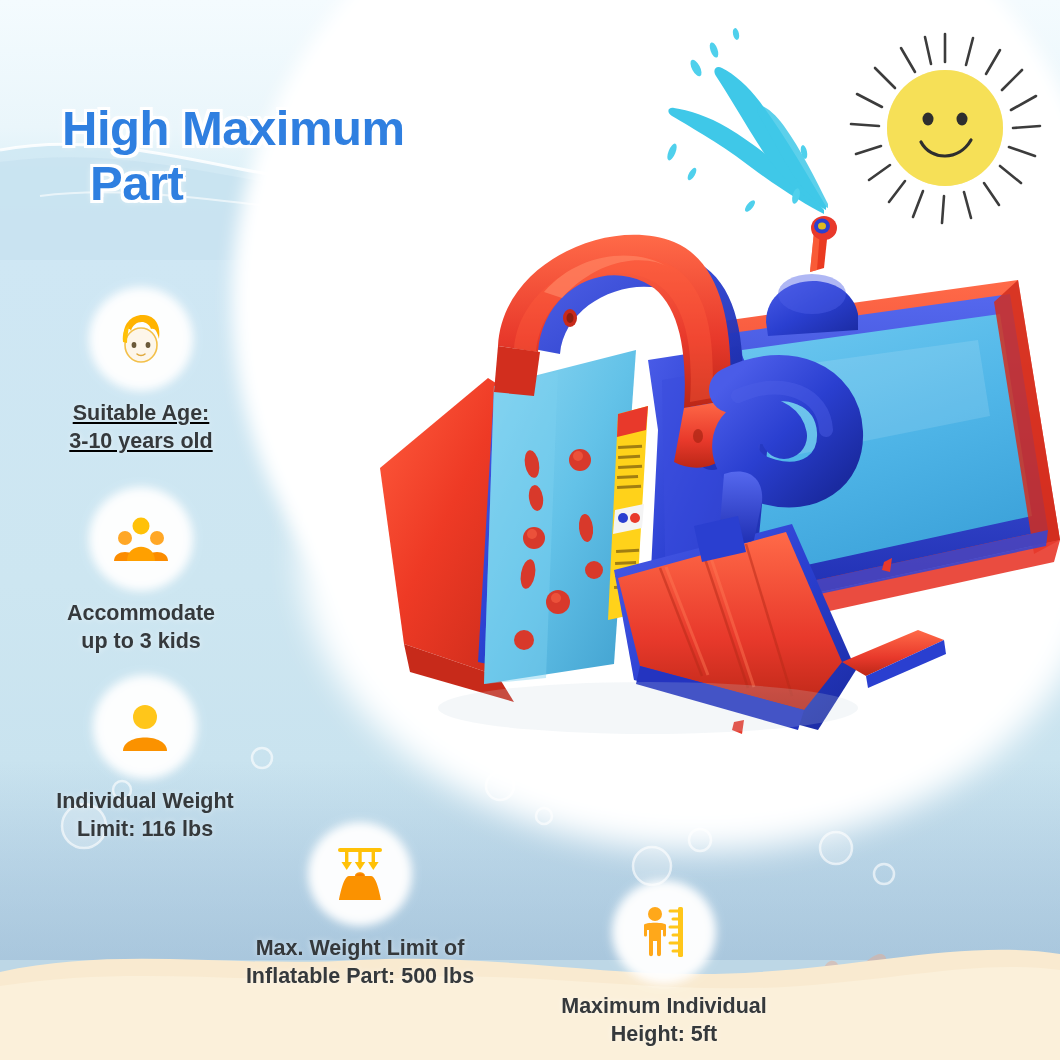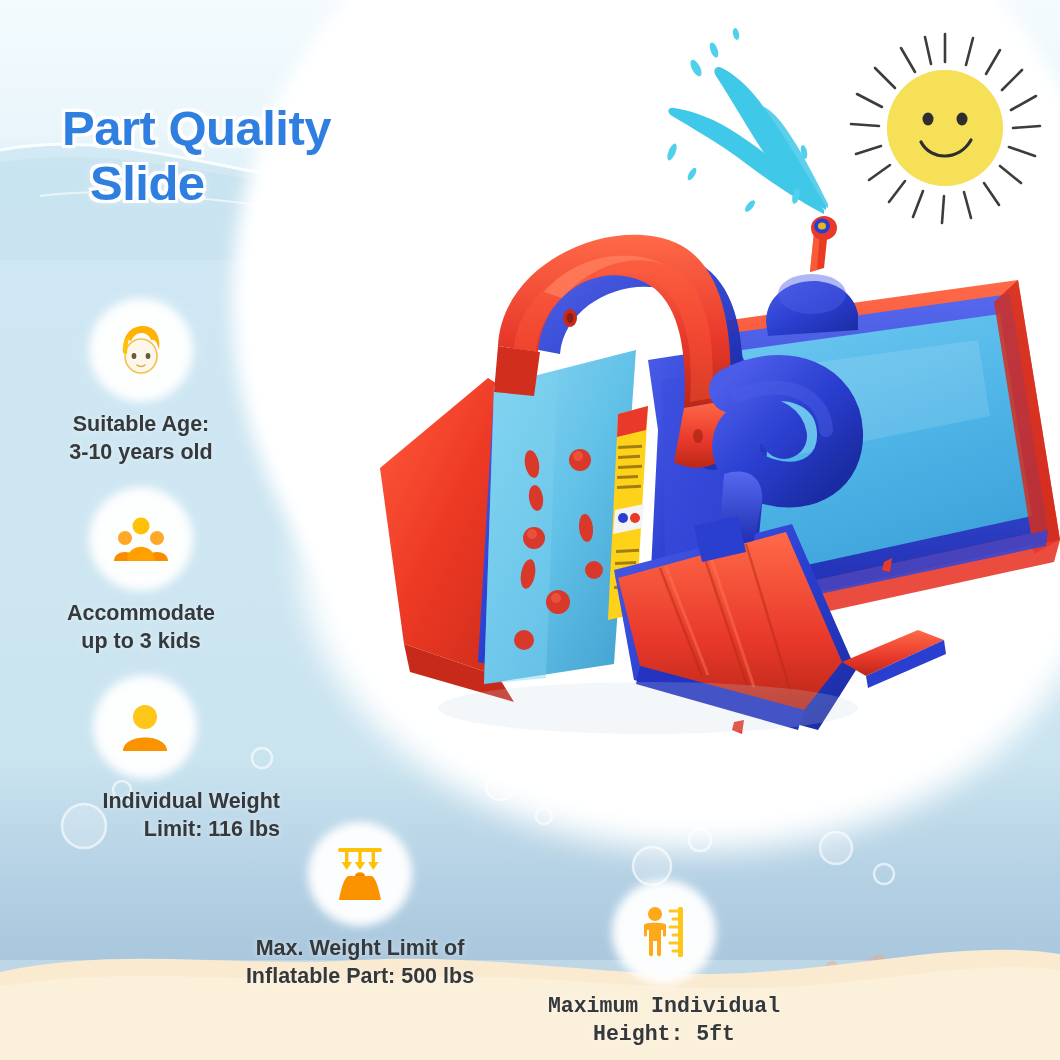--- a/index.html
+++ b/index.html
@@ -113,25 +113,25 @@
   .feature-label {
     margin-top: 9px;
     font-size: 21.5px;
     font-weight: bold;
     line-height: 1.28;
     color: #35393c;
     white-space: pre-line;
     text-shadow: 0 0 6px rgba(255,255,255,0.55);
   }
 
-  .f-age    { left: 16px;  top: 298px; width: 250px; }
+  .f-age    { left: 16px;  top: 287px; width: 250px; text-decoration: underline; }
   .f-kids   { left: 16px;  top: 487px; width: 250px; text-align: center; }
-  .f-weight { left: 10px;  top: 675px; width: 270px; text-align: right; }
+  .f-weight { left: 10px;  top: 675px; width: 270px; }
   .f-max    { left: 224px; top: 822px; width: 272px; }
-  .f-height { left: 528px; top: 880px; width: 272px; font-family: Liberation Mono, monospace; }
+  .f-height { left: 528px; top: 880px; width: 272px; }
 </style>
 </head>
 <body>
 
 <div id="poster">
 
   <svg class="bg-layer water-top" viewBox="0 0 1060 260" preserveAspectRatio="none">
     <path d="M0,150 C120,128 230,176 350,186 C470,196 560,160 700,168 C830,176 950,206 1060,196 L1060,260 L0,260 Z" fill="#cfe7f3" opacity="0.85"></path>
     <path d="M0,162 C140,142 250,190 380,196 C520,202 600,170 740,178 C870,186 960,214 1060,206 L1060,260 L0,260 Z" fill="#c6e1f0" opacity="0.7"></path>
     <path d="M0,150 C120,128 230,176 350,186 C470,196 560,160 700,168 C830,176 950,206 1060,196" fill="none" stroke="#ffffff" stroke-width="3" opacity="0.85"></path>
@@ -200,21 +200,21 @@
       <circle cx="84" cy="86" r="22"></circle>
       <circle cx="652" cy="126" r="19"></circle>
       <circle cx="836" cy="108" r="16"></circle>
       <circle cx="500" cy="46" r="14"></circle>
     </g>
   </svg>
 
   <div class="white-blob"></div>
   <div class="white-blob-2"></div>
 
-  <h1 class="title"><span>Part Quality</span><br><span class="l3">Slide</span></h1>
+  <h1 class="title"><span>High Maximum</span><br><span class="l3">Part</span></h1>
 
   <svg class="sun" viewBox="0 0 200 200">
     <g stroke="#3c3c3c" stroke-width="2.6" stroke-linecap="round">
       <line x1="100" y1="6" x2="100" y2="34"></line>
       <line x1="128" y1="10" x2="121" y2="37"></line>
       <line x1="155" y1="22" x2="141" y2="46"></line>
       <line x1="177" y1="42" x2="157" y2="62"></line>
       <line x1="191" y1="68" x2="166" y2="82"></line>
       <line x1="195" y1="98" x2="168" y2="100"></line>
       <line x1="190" y1="128" x2="164" y2="119"></line>

